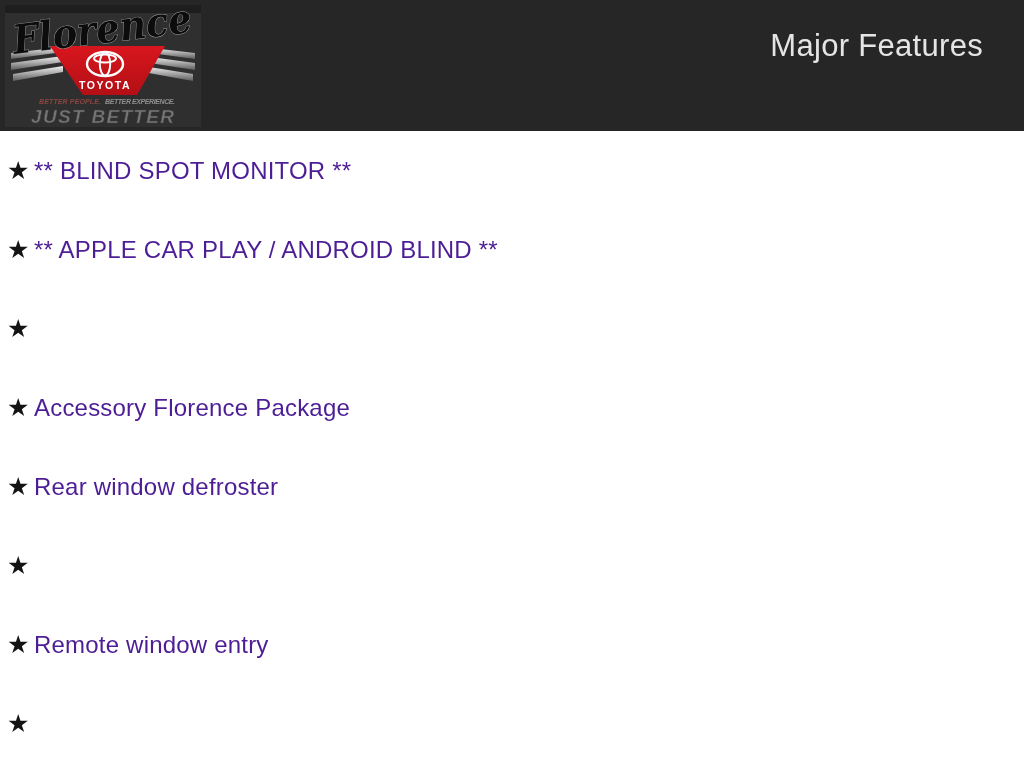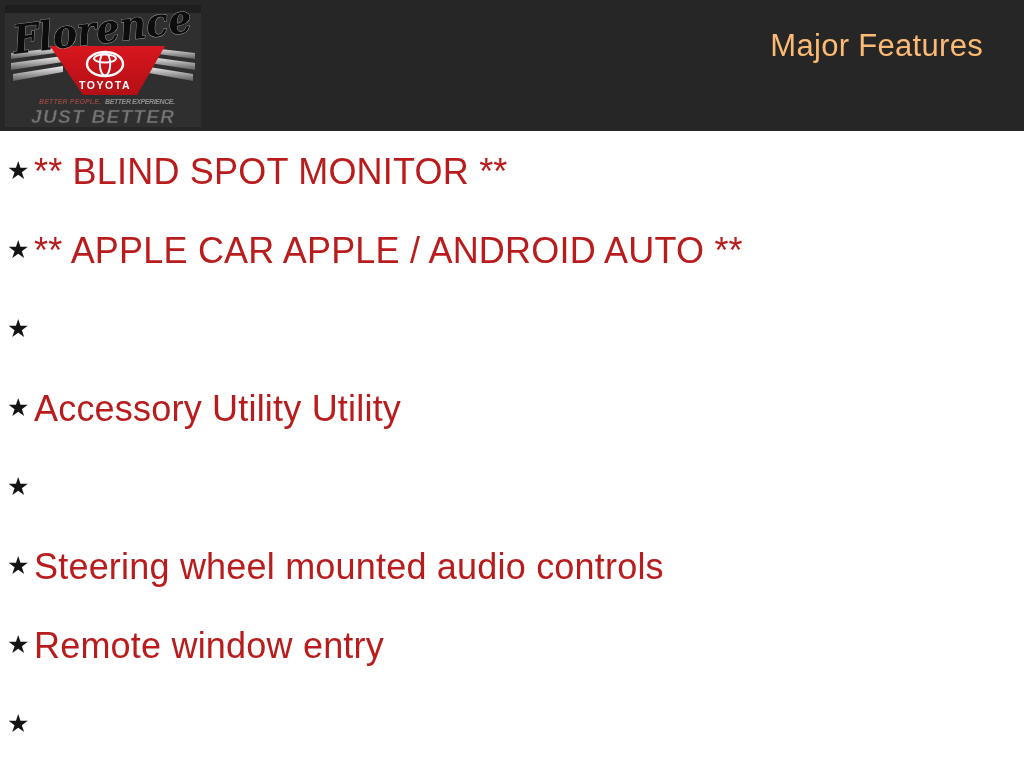--- a/index.html
+++ b/index.html
@@ -32,21 +32,21 @@
     overflow: hidden;
   }
   .logo-tile svg { display: block; width: 100%; height: 100%; }
   .page-title {
     position: absolute;
     right: 41px;
     top: 0;
     height: 92px;
     display: flex;
     align-items: center;
-    color: #fdba74;
+    color: #e5e5e5;
     font-size: 31px;
     font-weight: 400;
     letter-spacing: 0.3px;
   }
   
   .features {
     list-style: none;
     padding: 1px 0 0 7px;
   }
   .feature-row {
@@ -58,22 +58,22 @@
     font-family: "DejaVu Sans", sans-serif;
     font-size: 25px;
     color: #141414;
     width: 27px;
     flex: 0 0 27px;
     line-height: 1;
     text-align: left;
     transform: translateY(-1px);
   }
   .ftext {
-    font-size: 36px;
-    color: #b91c1c;
+    font-size: 24px;
+    color: #4c1d95;
     line-height: 1.1;
     letter-spacing: 0.2px;
     white-space: nowrap;
   }
 </style>
 </head>
 <body>
 
 <div class="stage">
 
@@ -125,35 +125,35 @@
     <h1 class="page-title">Major Features</h1>
   </header>
 
   <ul class="features">
     <li class="feature-row">
       <span class="star">★</span>
       <span class="ftext">** BLIND SPOT MONITOR **</span>
     </li>
     <li class="feature-row">
       <span class="star">★</span>
-      <span class="ftext">** APPLE CAR APPLE / ANDROID AUTO **</span>
+      <span class="ftext">** APPLE CAR PLAY / ANDROID BLIND **</span>
     </li>
     <li class="feature-row">
       <span class="star">★</span>
     </li>
     <li class="feature-row">
       <span class="star">★</span>
-      <span class="ftext">Accessory Utility Utility</span>
+      <span class="ftext">Accessory Florence Package</span>
     </li>
     <li class="feature-row">
       <span class="star">★</span>
+      <span class="ftext">Rear window defroster</span>
     </li>
     <li class="feature-row">
       <span class="star">★</span>
-      <span class="ftext">Steering wheel mounted audio controls</span>
     </li>
     <li class="feature-row">
       <span class="star">★</span>
       <span class="ftext">Remote window entry</span>
     </li>
     <li class="feature-row">
       <span class="star">★</span>
     </li>
   </ul>
 

